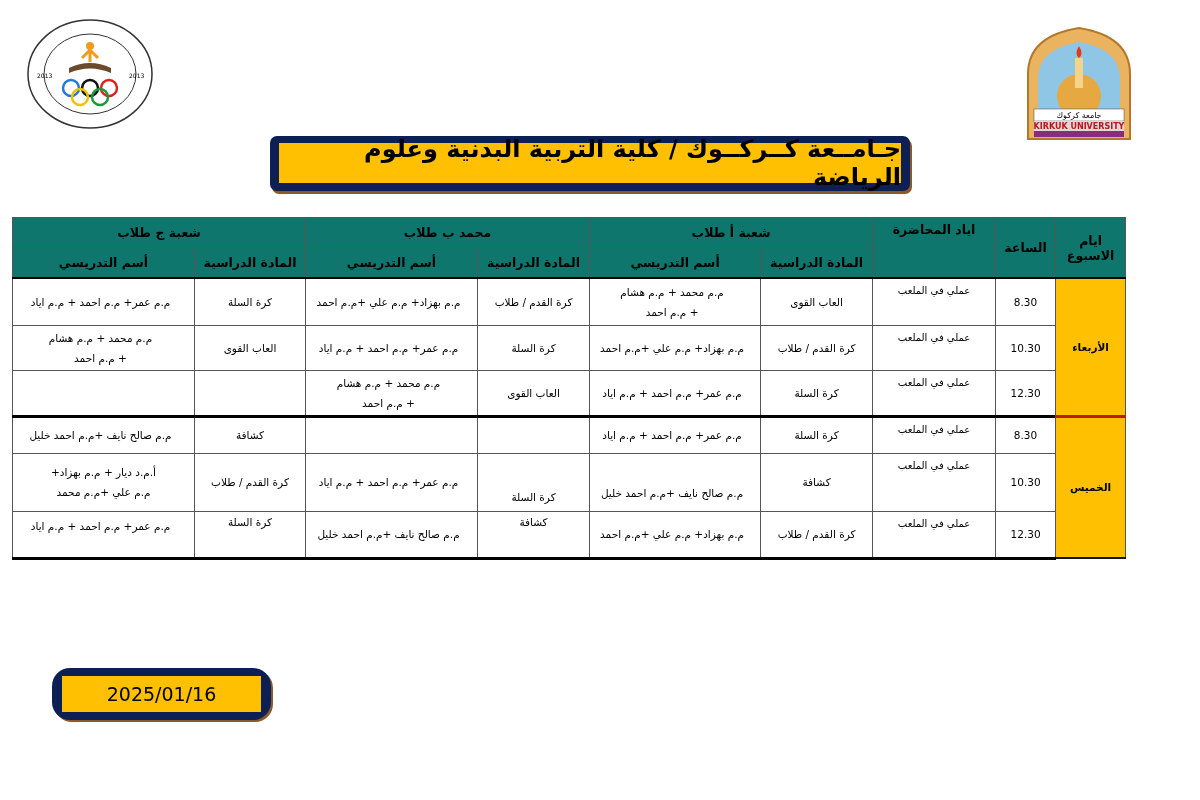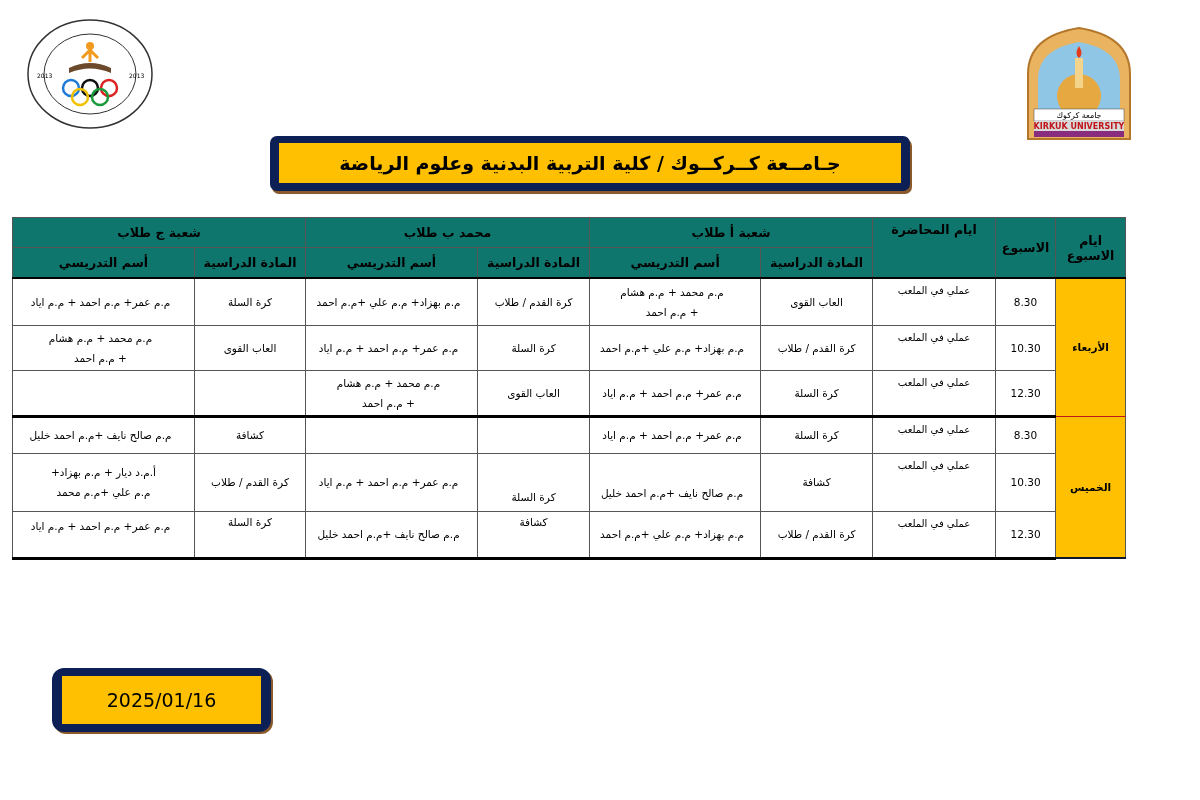--- a/index.html
+++ b/index.html
@@ -8,21 +8,21 @@
 
   
   .logo-left { position:absolute; left:25px; top:18px; width:130px; height:112px; }
   .logo-right { position:absolute; left:1020px; top:24px; width:118px; height:118px; }
 
   
   .title-banner { position:absolute; left:270px; top:136px; width:640px; height:55px;
     background:#0d2056; border-radius:7px; box-shadow:2px 3px 0 #8b5a2b; }
   .title-inner { position:absolute; left:9px; top:7px; right:9px; bottom:8px; background:#fec000;
     display:flex; align-items:center; justify-content:center; }
-  .title-text { font-family:"DejaVu Sans", sans-serif; font-weight:bold; font-size:19px; direction:rtl; }
+  .title-text { font-family:"DejaVu Sans", sans-serif; font-weight:bold; font-size:24px; direction:rtl; }
 
   
   .schedule { position:absolute; left:12px; top:217px; width:1113px; border-collapse:collapse;
     table-layout:fixed; direction:ltr; }
   .schedule td, .schedule th { border:1px solid #555; padding:0 4px; text-align:center;
     vertical-align:middle; font-size:10.5px; direction:rtl; overflow:hidden; }
   .schedule th { background:#0f766e; font-weight:bold; font-size:12.5px; }
   .schedule tr.h1 th { height:29px; }
   .schedule tr.h2 th { height:29px; border-bottom:2px solid #000; }
   .day-cell { background:#fec000; font-weight:bold; font-size:11px; }
@@ -30,22 +30,22 @@
   .place-cell { vertical-align:top !important; padding-top:6px !important; font-size:10px !important; }
   .teacher-cell { text-align:left; padding-right:10px !important; line-height:20px; }
   tr.thick-bottom td { border-bottom:3px solid #000; }
   tr.last td { border-bottom:3px solid #000; }
   .r1 { height:47px; } .r2 { height:45px; } .r3 { height:46px; }
   .r4 { height:37px; } .r5 { height:58px;margin-top:33px; } .r6 { height:47px; }
   .v-top { vertical-align:top !important; padding-top:4px !important; }
   .v-bottom { vertical-align:bottom !important; padding-bottom:8px !important; }
 
   
-  .date-box { position:absolute; left:52px; top:668px; width:219px; height:64px;
-    background:#0d2056; border-radius:12px; box-shadow:2px 2px 0 #8b5a2b; }
+  .date-box { position:absolute; left:52px; top:668px; width:219px; height:52px;
+    background:#0d2056; border-radius:18px; box-shadow:2px 2px 0 #8b5a2b; }
   .date-inner { position:absolute; left:10px; top:8px; right:10px; bottom:8px; background:#fec000;
     display:flex; align-items:center; justify-content:center; }
   .date-text { font-family:"DejaVu Sans", sans-serif; font-size:19px; }
 </style>
 </head>
 <body>
 
 <div class="logo-left">
   <svg width="130" height="112" viewBox="0 0 130 112">
     <ellipse cx="65" cy="56" rx="62" ry="54" fill="#fff" stroke="#333" stroke-width="1.5"></ellipse>
@@ -94,22 +94,22 @@
       <col style="width:112px">
       <col style="width:123px">
       <col style="width:60px">
       <col style="width:70px">
   </colgroup>
   <thead>
     <tr class="h1">
       <th colspan="2">شعبة ج طلاب</th>
       <th colspan="2">محمد ب طلاب</th>
       <th colspan="2">شعبة أ   طلاب</th>
-      <th rowspan="2" class="v-top" style="border-bottom:2px solid #000;">ايام المحاضرة</th>
-      <th rowspan="2" style="border-bottom:2px solid #000;">الاسبوع</th>
+      <th rowspan="2" class="v-top" style="border-bottom:2px solid #000;">اياد المحاضرة</th>
+      <th rowspan="2" style="border-bottom:2px solid #000;">الساعة</th>
       <th rowspan="2" style="border-bottom:2px solid #000;">ايام الاسبوع</th>
     </tr>
     <tr class="h2">
       <th>أسم التدريسي</th>
       <th>المادة الدراسية</th>
       <th>أسم التدريسي</th>
       <th>المادة الدراسية</th>
       <th>أسم التدريسي</th>
       <th>المادة الدراسية</th>
     </tr>
@@ -125,21 +125,21 @@
           <div>م.م بهزاد+ م.م علي +م.م احمد</div>
         </td>
       <td>كرة القدم / طلاب</td>
       <td class="teacher-cell">
           <div>م.م محمد + م.م هشام</div>
           <div>+ م.م احمد</div>
         </td>
       <td>العاب القوى</td>
       <td class="place-cell">عملي في الملعب</td>
       <td class="time-cell">8.30</td>
-      <td rowspan="3" class="day-cell" style="border-bottom:1px solid #b91c1c;">الأربعاء</td>
+      <td rowspan="3" class="day-cell" style="border-bottom:3px solid #b91c1c;">الأربعاء</td>
     </tr>
     <tr class="r2">
       <td class="teacher-cell">
           <div>م.م محمد + م.م هشام</div>
           <div>+ م.م احمد</div>
         </td>
       <td>العاب القوى</td>
       <td class="teacher-cell">
           <div>م.م عمر+ م.م احمد + م.م اياد</div>
         </td>

